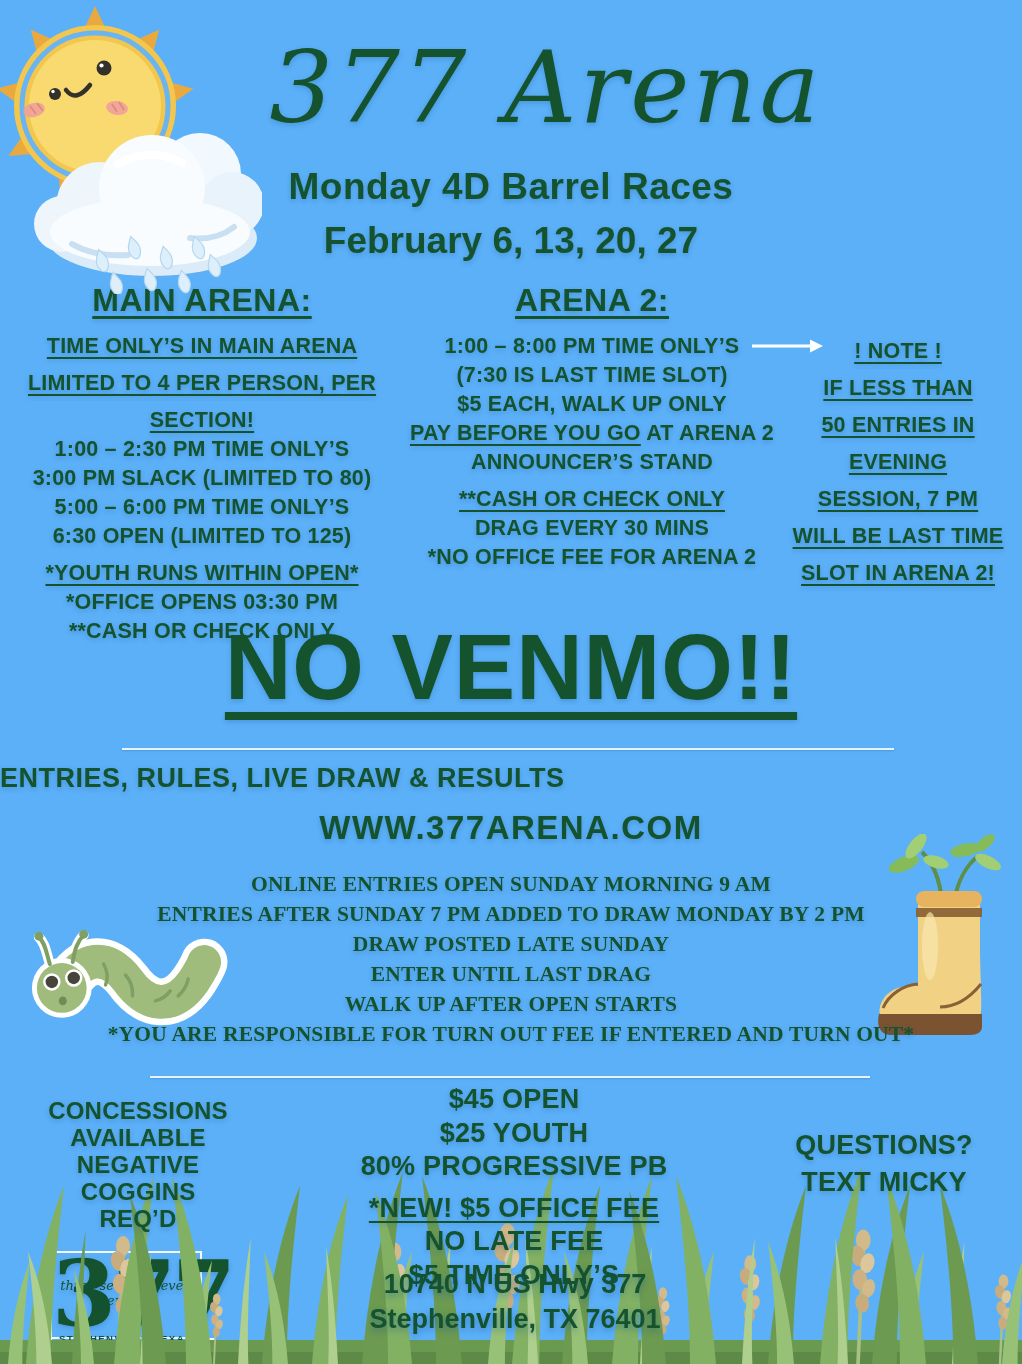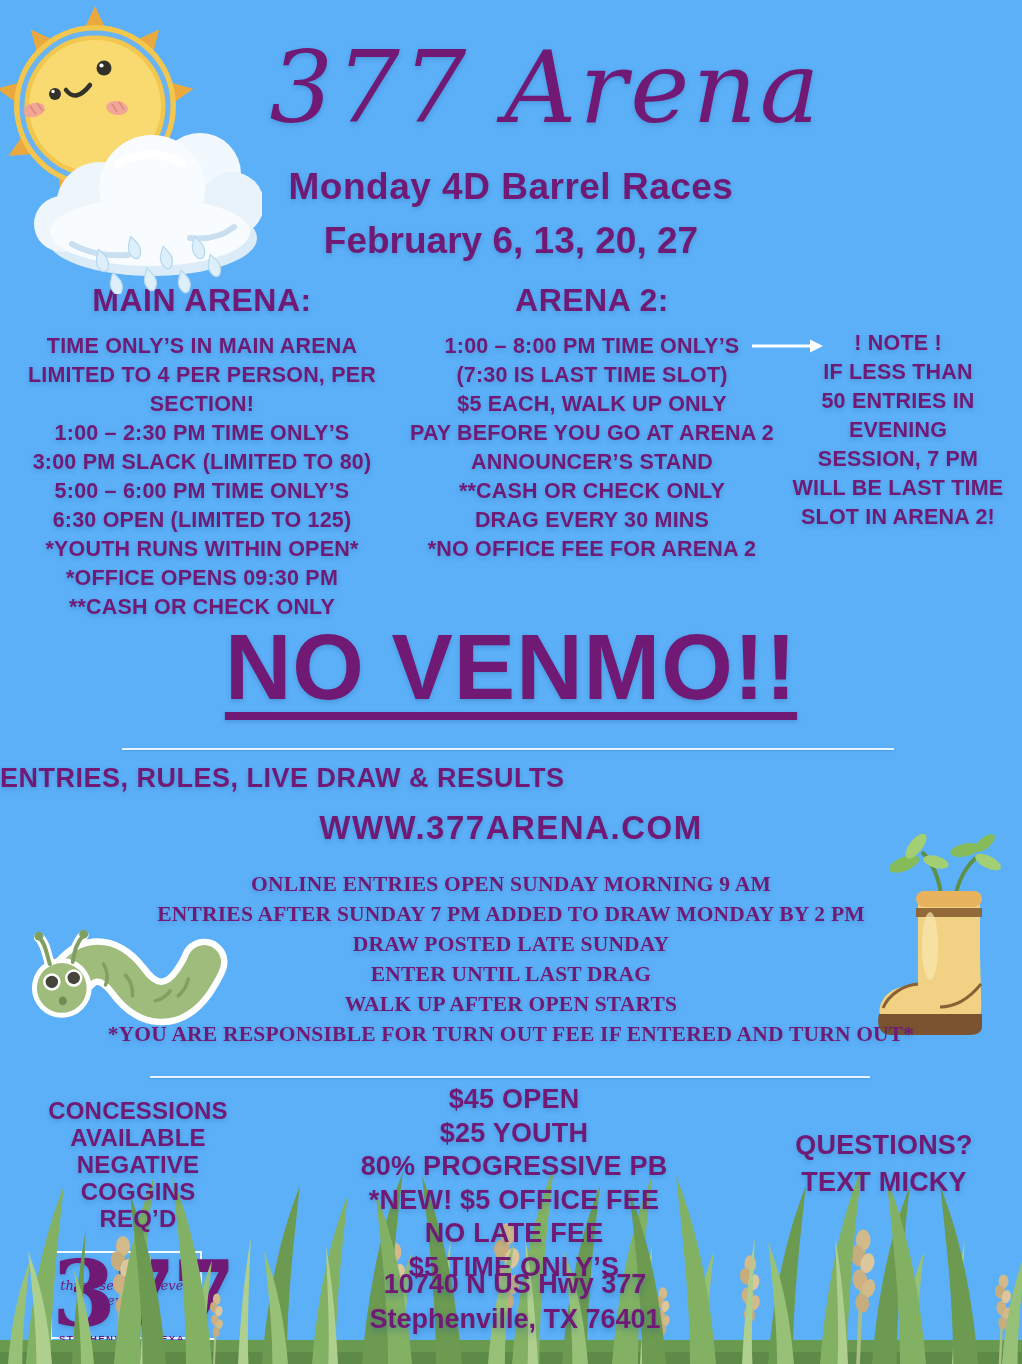--- a/index.html
+++ b/index.html
@@ -1,36 +1,36 @@
 <!DOCTYPE html>
 <html><head>
 <meta charset="utf-8">
 <style>
   html,body{margin:0;padding:0;background:#3e3e3e;}
   .poster{
     position:relative;width:1022px;height:1364px;overflow:hidden;
-    background:#5cb0f8;color:#701a75;
+    background:#5cb0f8;color:#14532d;
     font-family:"Liberation Sans",sans-serif;font-weight:700;
     text-shadow:0 2px 5px rgba(25,90,150,.30);
   }
   .abs{position:absolute;}
 
   
   .title{left:0;right:0;top:18px;text-align:center;padding-left:70px;
     font-family:"DejaVu Serif",serif;font-style:italic;font-weight:400;
     font-size:100px;line-height:140px;letter-spacing:3px;}
   .subtitle{left:0;right:0;top:166px;text-align:center;font-size:37px;font-weight:800;letter-spacing:.5px;}
   .dates{left:0;right:0;top:220px;text-align:center;font-size:37px;font-weight:800;}
 
   
   .col{position:absolute;text-align:center;}
   .col-title{margin:0 0 13px 0;font-size:32px;font-weight:800;letter-spacing:.5px;
-    text-decoration-thickness:3px;text-underline-offset:5px;}
+    text-decoration:underline;text-decoration-thickness:3px;text-underline-offset:5px;}
   .line{margin:0;font-size:21.5px;line-height:29px;font-weight:800;letter-spacing:.2px;}
-  .u{text-decoration-thickness:2px;text-underline-offset:4px;}
+  .u{text-decoration:underline;text-decoration-thickness:2px;text-underline-offset:4px;margin-top:8px;}
   .col-left{left:8px;top:282px;width:388px;}
   .col-mid{left:398px;top:282px;width:388px;}
   .col-note{left:788px;top:329px;width:220px;}
   .arrow{left:752px;top:337px;}
 
   
   .no-venmo{left:0;right:0;top:615px;text-align:center;}
   .no-venmo span{font-size:92px;line-height:105px;font-weight:800;letter-spacing:1px;
     text-decoration:underline;text-decoration-thickness:8px;text-underline-offset:13px;}
   .divider{position:absolute;height:2px;background:rgba(255,255,255,.85);box-shadow:0 1px 2px rgba(25,90,150,.25);}
@@ -130,21 +130,21 @@
   <div class="col col-left">
     <h2 class="col-title">MAIN ARENA:</h2>
     <p class="line u">TIME ONLY’S IN MAIN ARENA</p>
     <p class="line u">LIMITED TO 4 PER PERSON, PER</p>
     <p class="line u">SECTION!</p>
     <p class="line">1:00 – 2:30 PM TIME ONLY’S</p>
     <p class="line">3:00 PM SLACK (LIMITED TO 80)</p>
     <p class="line">5:00 – 6:00 PM TIME ONLY’S</p>
     <p class="line">6:30 OPEN (LIMITED TO 125)</p>
     <p class="line u">*YOUTH RUNS WITHIN OPEN*</p>
-    <p class="line">*OFFICE OPENS 09:30 PM</p>
+    <p class="line">*OFFICE OPENS 03:30 PM</p>
     <p class="line">**CASH OR CHECK ONLY</p>
   </div>
 
   <div class="col col-mid">
     <h2 class="col-title">ARENA 2:</h2>
     <p class="line">1:00 – 8:00 PM TIME ONLY’S</p>
     <p class="line">(7:30 IS LAST TIME SLOT)</p>
     <p class="line">$5 EACH, WALK UP ONLY</p>
     <p class="line"><span class="u">PAY BEFORE YOU GO</span><span> AT ARENA 2</span></p>
     <p class="line">ANNOUNCER’S STAND</p>

